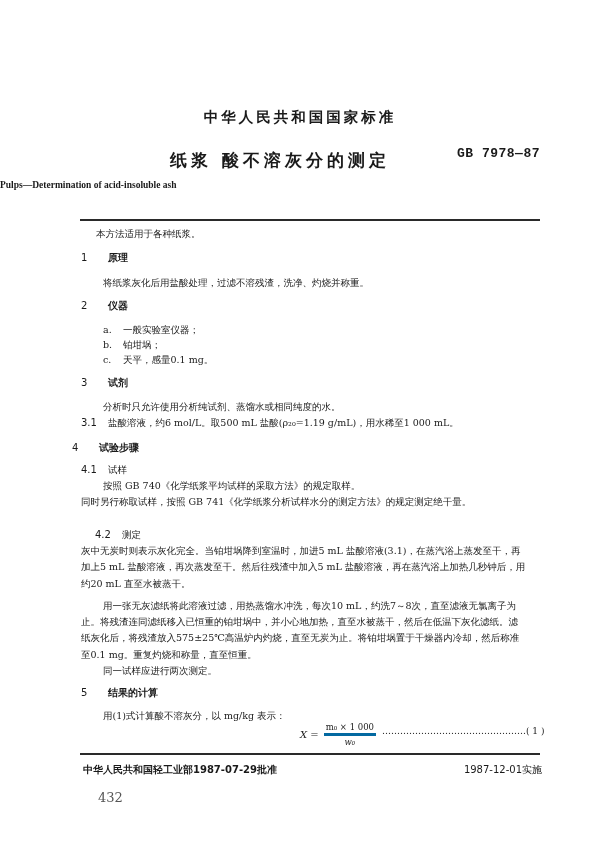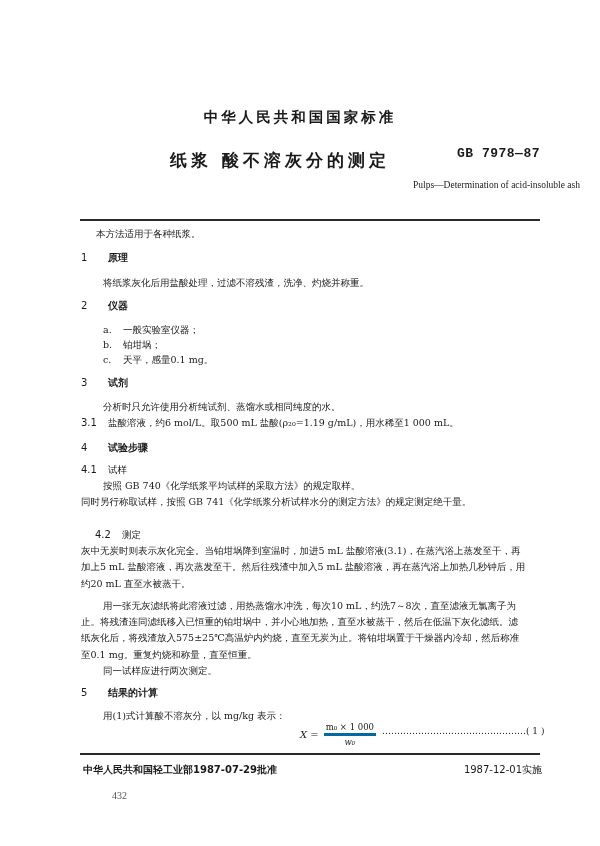--- a/index.html
+++ b/index.html
@@ -4,35 +4,35 @@
 <style>
   html, body { margin:0; padding:0; background:#ffffff; }
   body { width:600px; height:846px; position:relative; overflow:hidden;
          font-family: "DejaVu Serif", "Liberation Serif", serif; color:#1a1a1a; }
   .abs { position:absolute; white-space:nowrap; }
   .std-header { left:0; width:600px; top:108px; text-align:center; font-family:"DejaVu Sans","Liberation Sans",sans-serif;
                 font-weight:bold; font-size:14.5px; letter-spacing:3px; }
   .std-code { right:60px; top:146px; font-size:13px; font-weight:bold; font-family:Liberation Mono, monospace; letter-spacing:0.5px; }
   .title-zh { left:0; width:560px; top:149px; text-align:center; font-family:"DejaVu Sans","Liberation Sans",sans-serif;
               font-weight:bold; font-size:17px; letter-spacing:4px; padding-left:0; }
-  .title-en { left:0; width:580px; top:180px; text-align:right; font-family:"Liberation Serif",serif;
-              font-weight:normal; font-size:9.5px; }
+  .title-en { left:0; width:580px; top:180px; text-align:left; font-family:"Liberation Serif",serif;
+              font-weight:bold; font-size:9.5px; }
   .rule { position:absolute; left:80px; width:460px; height:2px; background:#2a2a2a; }
   .p { position:absolute; font-size:9.5px; line-height:16px; white-space:nowrap; }
   .h { position:absolute; font-family:"DejaVu Sans","Liberation Sans",sans-serif; font-weight:bold; font-size:10px; white-space:nowrap; }
   .h .num { display:inline-block; width:27px; font-weight:normal; }
   .para { position:absolute; left:81px; width:462px; font-size:9.5px; line-height:16.3px; text-align:justify; }
   .para span.line { display:block; white-space:nowrap; }
   .formula { position:absolute; left:300px; top:722px; font-size:10px; font-style:italic; display:flex; align-items:center; }
   .frac { display:inline-flex; flex-direction:column; align-items:center; margin-left:5px; font-size:8.5px; }
   .frac .num-f { border-bottom:3px solid #0369a1; padding:0 2px 1px 2px; font-style:normal; }
   .frac .den-f { font-style:italic; padding-top:1px; }
   .dots { position:absolute; left:382px; top:726px; font-size:9px; letter-spacing:0; }
   .footer { position:absolute; top:763px; font-family:"DejaVu Sans","Liberation Sans",sans-serif; font-weight:bold; font-size:10px; }
-  .pageno { position:absolute; left:112px; top:790px; font-size:10px; color:#555;font-family:Liberation Serif, serif; }
+  .pageno { position:absolute; left:98px; top:790px; font-size:13px; color:#555; }
 </style>
 </head>
 <body>
 
 <div class="abs std-header">中华人民共和国国家标准</div>
 <div class="abs std-code">GB 7978—87</div>
 <div class="abs title-zh">纸浆  酸不溶灰分的测定</div>
 <div class="abs title-en">Pulps—Determination of acid-insoluble ash</div>
 
 <div class="rule" style="top:219px"></div>
@@ -58,21 +58,21 @@
 </div>
 
 <div class="h" style="left:81px; top:376px">
   <span class="num">3</span><span>试剂</span>
 </div>
 <div class="p" style="left:103px; top:399px">分析时只允许使用分析纯试剂、蒸馏水或相同纯度的水。</div>
 <div class="p" style="left:81px; top:415px">
   <span style="display:inline-block;width:27px;font-family:'DejaVu Sans',sans-serif;font-size:10px">3.1</span><span>盐酸溶液，约6 mol/L。取500 mL 盐酸(ρ₂₀=1.19 g/mL)，用水稀至1 000 mL。</span>
 </div>
 
-<div class="h" style="left:81px; top:441px">
+<div class="h" style="left:72px; top:441px">
   <span class="num">4</span><span>试验步骤</span>
 </div>
 
 <div class="p" style="left:81px; top:462px">
   <span style="display:inline-block;width:27px;font-family:'DejaVu Sans',sans-serif;font-size:10px">4.1</span><span>试样</span>
 </div>
 <div class="para" style="top:478px">
   <span class="line" style="padding-left:22px">按照 GB 740《化学纸浆平均试样的采取方法》的规定取样。</span>
   <span class="line">同时另行称取试样，按照 GB 741《化学纸浆分析试样水分的测定方法》的规定测定绝干量。</span>
 </div>

